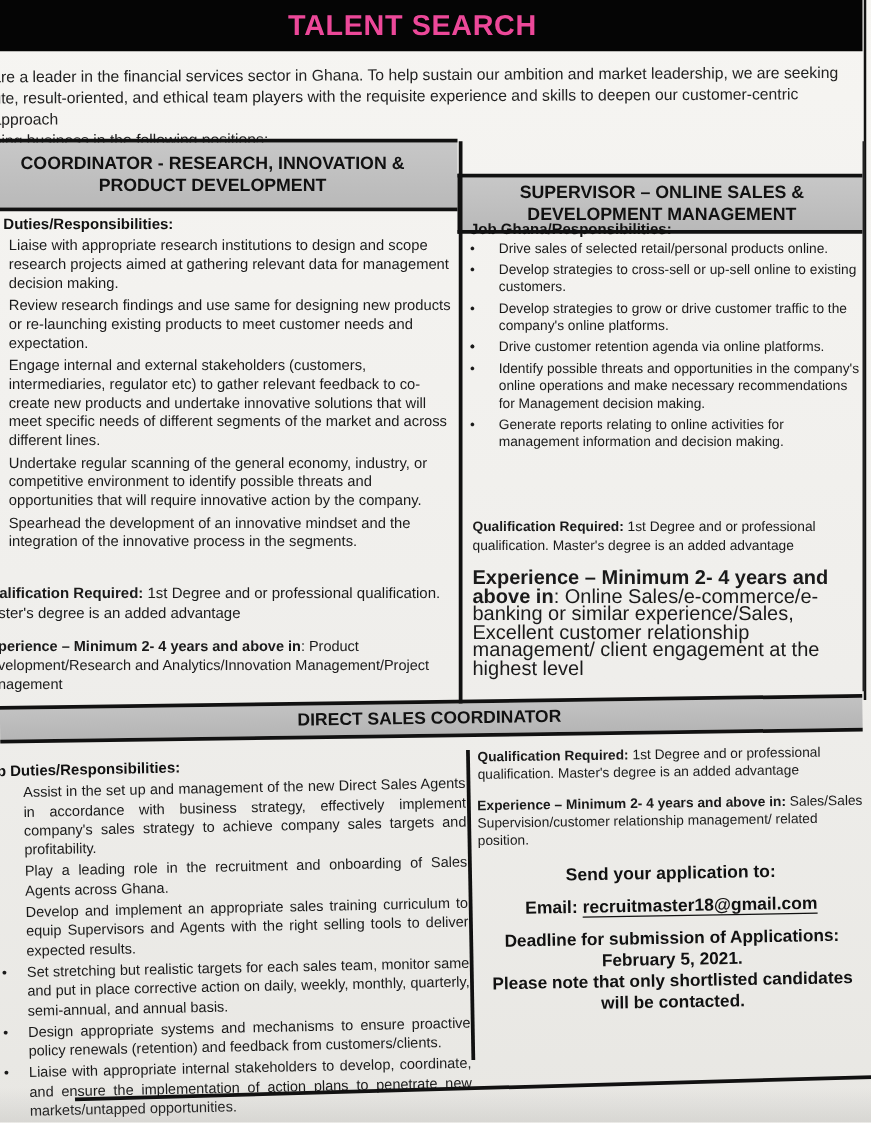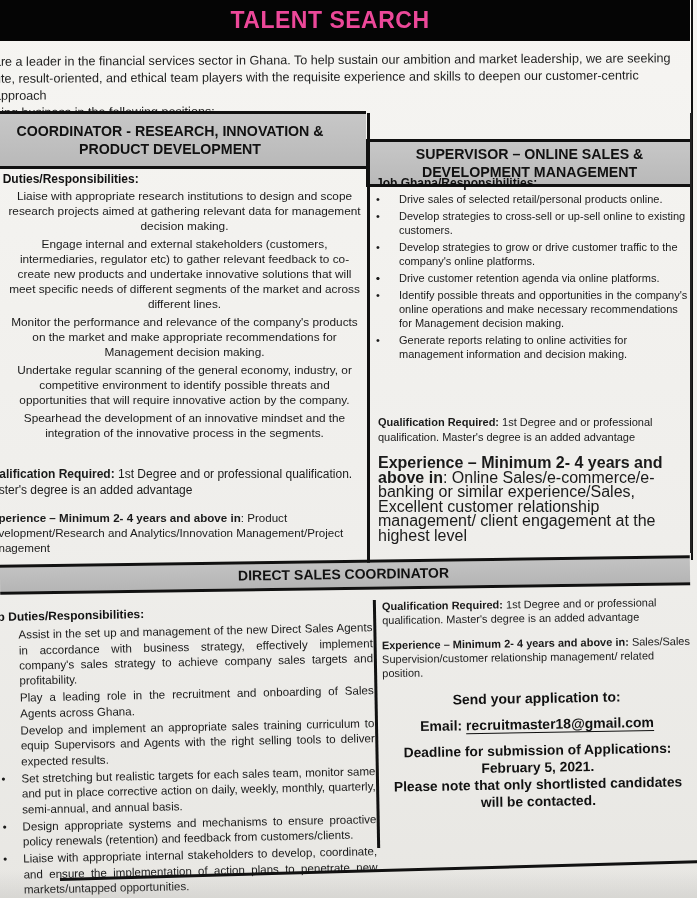--- a/index.html
+++ b/index.html
@@ -55,21 +55,21 @@
 
     .section-title {
       font-weight: bold; font-size: 12px; color: #111; margin-bottom: 2px;
     }
     .left-col {
       position: absolute; left: 0; top: 172px; width: 362px;
       font-size: 11.8px; line-height: 15px;
     }
     .left-col .section-title { margin-left: -8px; }
     .left-col ul { list-style: none; padding-left: 7px; }
-    .left-col li { margin-bottom: 3px; text-align: center; }
+    .left-col li { margin-bottom: 3px; }
 
     .right-col {
       position: absolute; left: 376px; top: 176px; width: 312px;
       font-size: 11px; line-height: 14px;
     }
     .right-col ul { list-style: none; }
     .right-col li { position: relative; padding-left: 23px; margin-bottom: 3px; }
     .right-col li .bullet { position: absolute; left: 0; top: 0; }
     .left-qual { position: absolute; left: -8px; top: 467px; width: 370px; font-size: 12px; line-height: 15.5px; }
     .left-exp { position: absolute; left: -8px; top: 510px; width: 370px; font-size: 11.6px; line-height: 15px; }
@@ -157,22 +157,22 @@
     </span>
   </div>
 
   <div class="col-div"></div>
   <div class="right-box"></div>
 
   <div class="left-col">
     <div class="section-title">b Duties/Responsibilities:</div>
     <ul>
       <li>Liaise with appropriate research institutions to design and scope research projects aimed at gathering relevant data for management decision making.</li>
+      <li>Review research findings and use same for designing new products or re-launching existing products to meet customer needs and expectation.</li>
       <li>Engage internal and external stakeholders (customers, intermediaries, regulator etc) to gather relevant feedback to co-create new products and undertake innovative solutions that will meet specific needs of different segments of the market and across different lines.</li>
-      <li>Monitor the performance and relevance of the company's products on the market and make appropriate recommendations for Management decision making.</li>
       <li>Undertake regular scanning of the general economy, industry, or competitive environment to identify possible threats and opportunities that will require innovative action by the company.</li>
       <li>Spearhead the development of an innovative mindset and the integration of the innovative process in the segments.</li>
     </ul>
   </div>
   <div class="left-qual">
     <b>ualification Required:</b><span> 1st Degree and or professional qualification. aster's degree is an added advantage</span>
   </div>
   <div class="left-exp">
     <b>xperience – Minimum 2- 4 years and above in</b><span>: Product evelopment/Research and Analytics/Innovation Management/Project anagement</span>
   </div>

